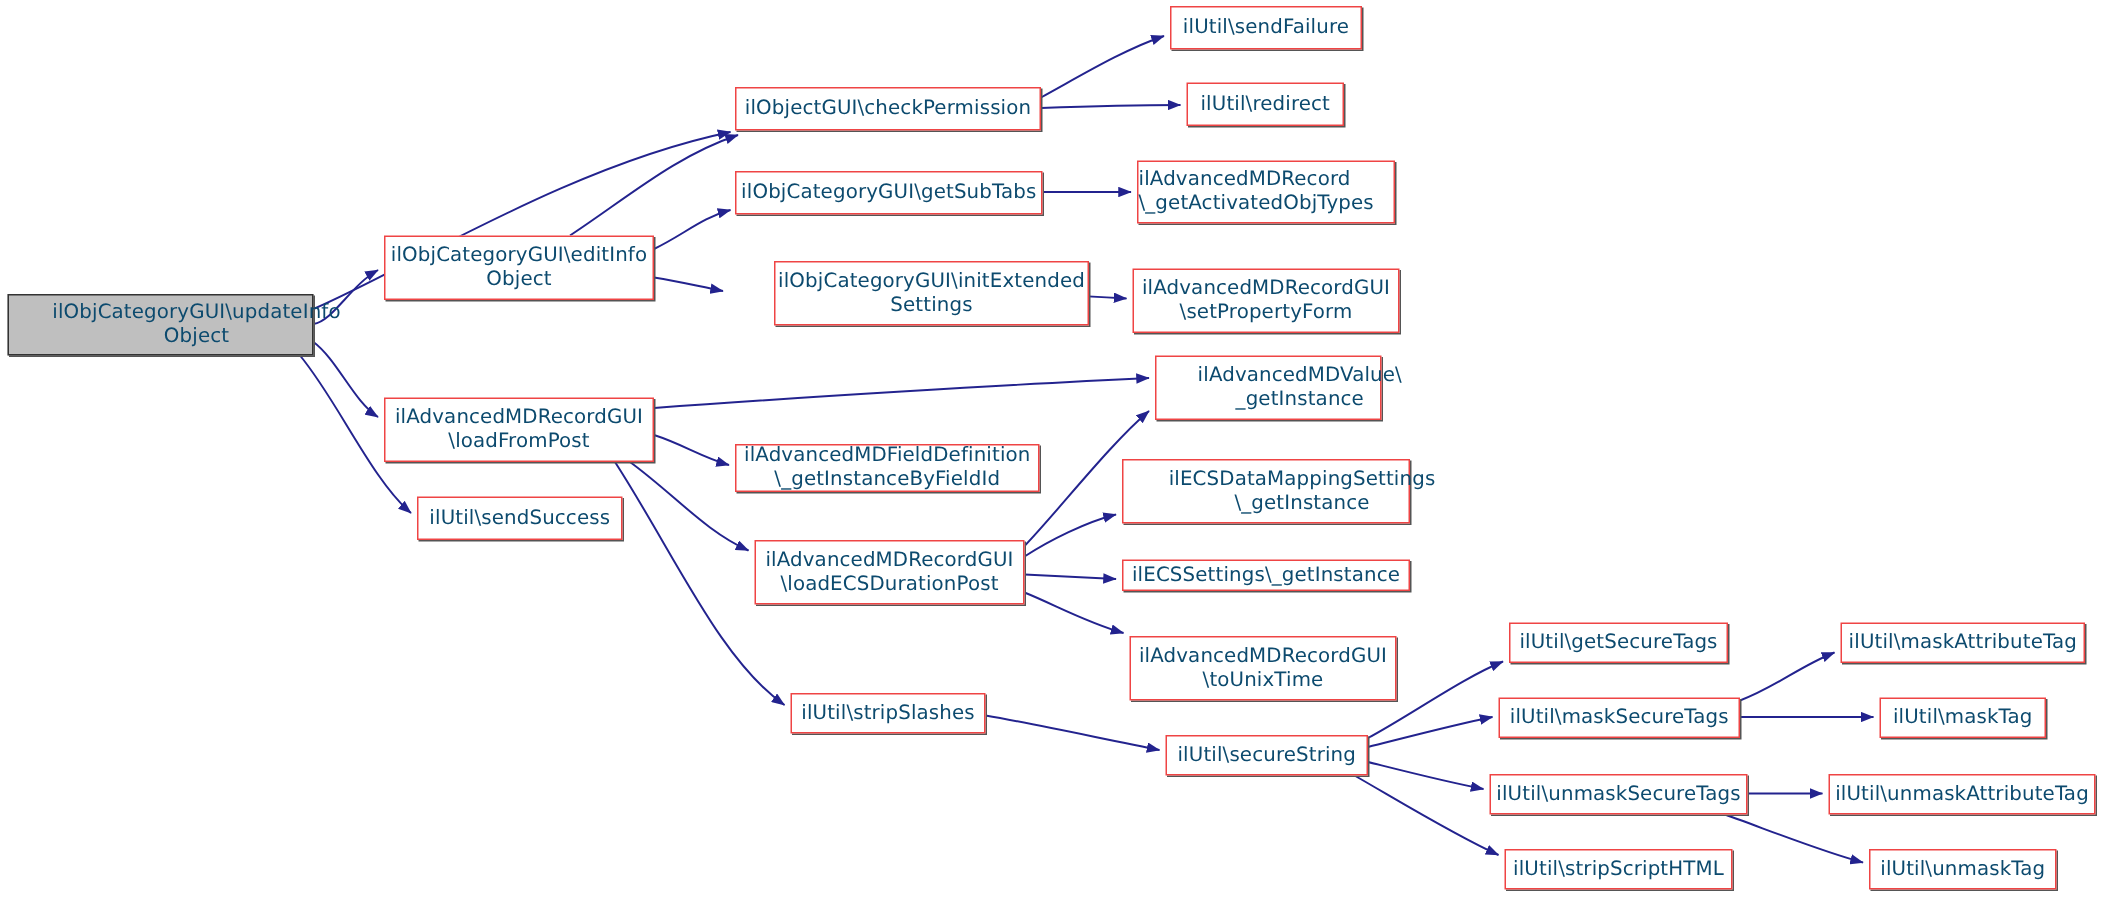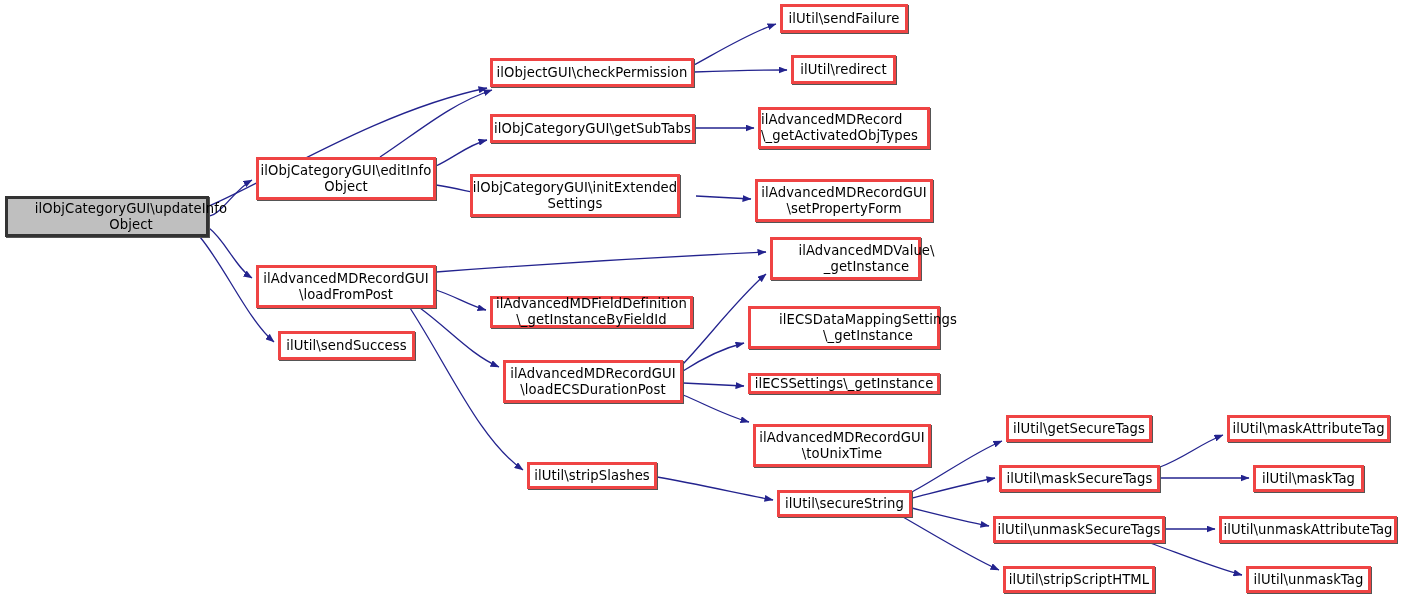--- a/index.html
+++ b/index.html
@@ -19,23 +19,23 @@
     position: absolute;
     left: 0;
     top: 0;
     width: 1403px;
     height: 599px;
     pointer-events: none;
   }
   .node {
     position: absolute;
     box-sizing: border-box;
-    border: 3px solid #ef4444;
+    border: 1px solid #ef4444;
     background: #ffffff;
-    color: #000000;
+    color: #0c4a6e;
     display: flex;
     align-items: center;
     justify-content: center;
     text-align: center;
     font-size: 13.2px;
     line-height: 16px;
     letter-spacing: 0.1px;
     white-space: pre-line;
     box-shadow: 1px 1px 0 0 #555555;
   }
@@ -95,21 +95,21 @@
       <div class="node root" style="left: 5px; top: 196px; width: 204px; height: 41px;">ilObjCategoryGUI\updateInfo
 Object</div>
       <div class="node" style="left: 490px; top: 58px; width: 204px; height: 29px;">ilObjectGUI\checkPermission</div>
       <div class="node" style="left: 780px; top: 4px; width: 128px; height: 29px;">ilUtil\sendFailure</div>
       <div class="node" style="left: 791px; top: 55px; width: 105px; height: 29px;">ilUtil\redirect</div>
       <div class="node" style="left: 256px; top: 157px; width: 180px; height: 43px;">ilObjCategoryGUI\editInfo
 Object</div>
       <div class="node" style="left: 490px; top: 114px; width: 205px; height: 29px;">ilObjCategoryGUI\getSubTabs</div>
       <div class="node leftalign" style="left: 758px; top: 107px; width: 172px; height: 42px;">ilAdvancedMDRecord
 \_getActivatedObjTypes</div>
-      <div class="node" style="left: 470px; top: 174px; width: 210px; height: 43px;">ilObjCategoryGUI\initExtended
+      <div class="node" style="left: 516px; top: 174px; width: 210px; height: 43px;">ilObjCategoryGUI\initExtended
 Settings</div>
       <div class="node" style="left: 755px; top: 179px; width: 178px; height: 43px;">ilAdvancedMDRecordGUI
 \setPropertyForm</div>
       <div class="node" style="left: 256px; top: 265px; width: 180px; height: 43px;">ilAdvancedMDRecordGUI
 \loadFromPost</div>
       <div class="node" style="left: 770px; top: 237px; width: 151px; height: 43px; padding-left: 42px;">ilAdvancedMDValue\
 _getInstance</div>
       <div class="node" style="left: 490px; top: 296px; width: 203px; height: 32px;">ilAdvancedMDFieldDefinition
 \_getInstanceByFieldId</div>
       <div class="node" style="left: 278px; top: 331px; width: 137px; height: 29px;">ilUtil\sendSuccess</div>

